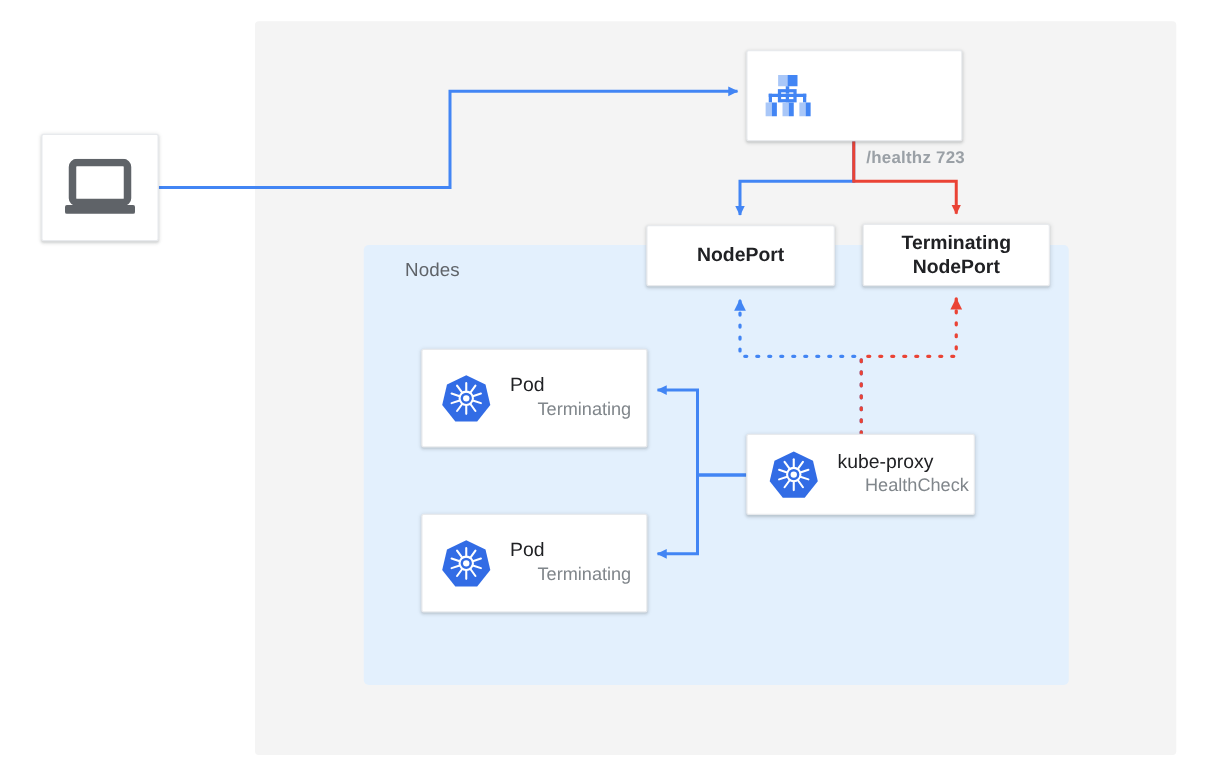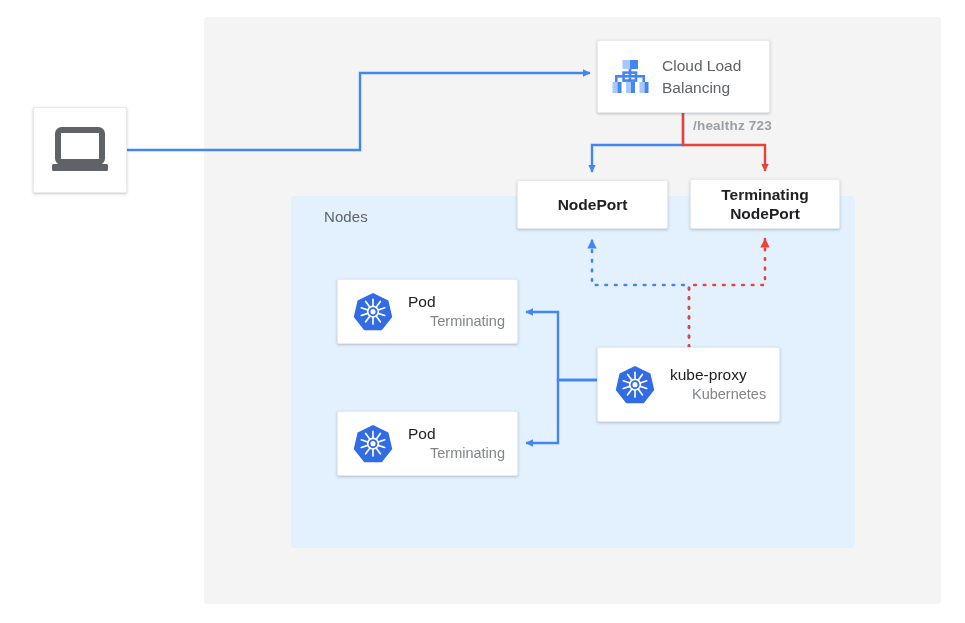--- a/index.html
+++ b/index.html
@@ -91,32 +91,32 @@
     color: #202124;
     font-size: 15.5px;
     line-height: 1.25;
   }
   .nodeport-card { left: 517px; top: 180px; width: 151px; height: 49px; }
   .hc-card { left: 690px; top: 179px; width: 150px; height: 50px; }
   
   .pod-card {
     left: 337px;
     width: 181px;
-    height: 65px;
+    height: 79px;
     display: flex;
     align-items: center;
     padding-left: 14px;
   }
   .pod-card.pod-1 { top: 279px; }
   .pod-card.pod-2 { top: 411px; }
   .kproxy-card {
     left: 597px;
     top: 347px;
     width: 183px;
-    height: 75px;
+    height: 65px;
     display: flex;
     align-items: center;
     padding-left: 16px;
   }
   .k8s-icon { width: 42px; height: 42px; flex: none; }
   .entity-text { margin-left: 14px; }
   .entity-title {
     font-size: 15.5px;
     color: #202124;
     line-height: 1.3;
@@ -212,24 +212,20 @@
         <rect x="20.6" y="20.5" width="2.6" height="4.5" fill="#4285f4"></rect>
         <rect x="34.4" y="18" width="2.6" height="7" fill="#4285f4"></rect>
 
         <rect x="4.5" y="25" width="5" height="11" fill="#a9c7f8"></rect>
         <rect x="9.5" y="25" width="4" height="11" fill="#4285f4"></rect>
         <rect x="18" y="25" width="5" height="11" fill="#a9c7f8"></rect>
         <rect x="23" y="25" width="4" height="11" fill="#4285f4"></rect>
         <rect x="31.5" y="25" width="5" height="11" fill="#a9c7f8"></rect>
         <rect x="36.5" y="25" width="4" height="11" fill="#4285f4"></rect>
       </svg>
-    </div>
-    <div class="clb-label">
-      <div>Cloud Load</div>
-      <div>Balancing</div>
     </div>
   </div>
 
   <div class="healthz-label">/healthz 723</div>
 
   <div class="card port-card nodeport-card">
     <span>NodePort</span>
   </div>
 
   <div class="card port-card hc-card">
@@ -300,17 +296,17 @@
         <path d="M18 25.6 L10.6 28"></path>
         <path d="M15.6 35.2 L20.3 28.8"></path>
         <path d="M27.8 18.4 L32.4 12"></path>
         <path d="M32.4 35.2 L27.8 28.8"></path>
         <path d="M20.3 18.4 L15.6 12"></path>
       </g>
       <circle cx="24" cy="23.6" r="2.9" fill="#ffffff"></circle>
     </svg>
     <div class="entity-text">
       <div class="entity-title">kube-proxy</div>
-      <div class="entity-sub">Kubernetes</div>
+      <div class="entity-sub">HealthCheck</div>
     </div>
   </div>
 
 </div>
 
 </body></html>

